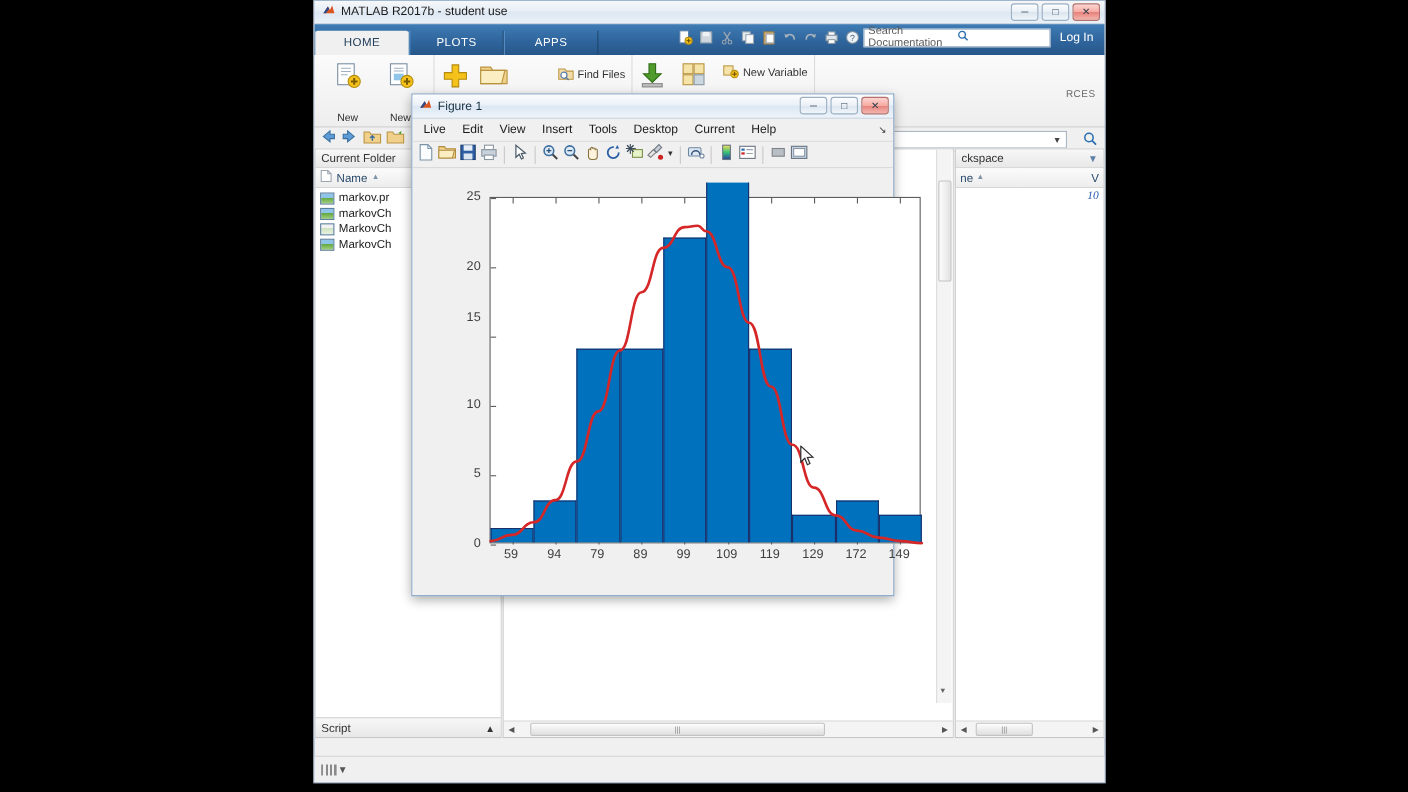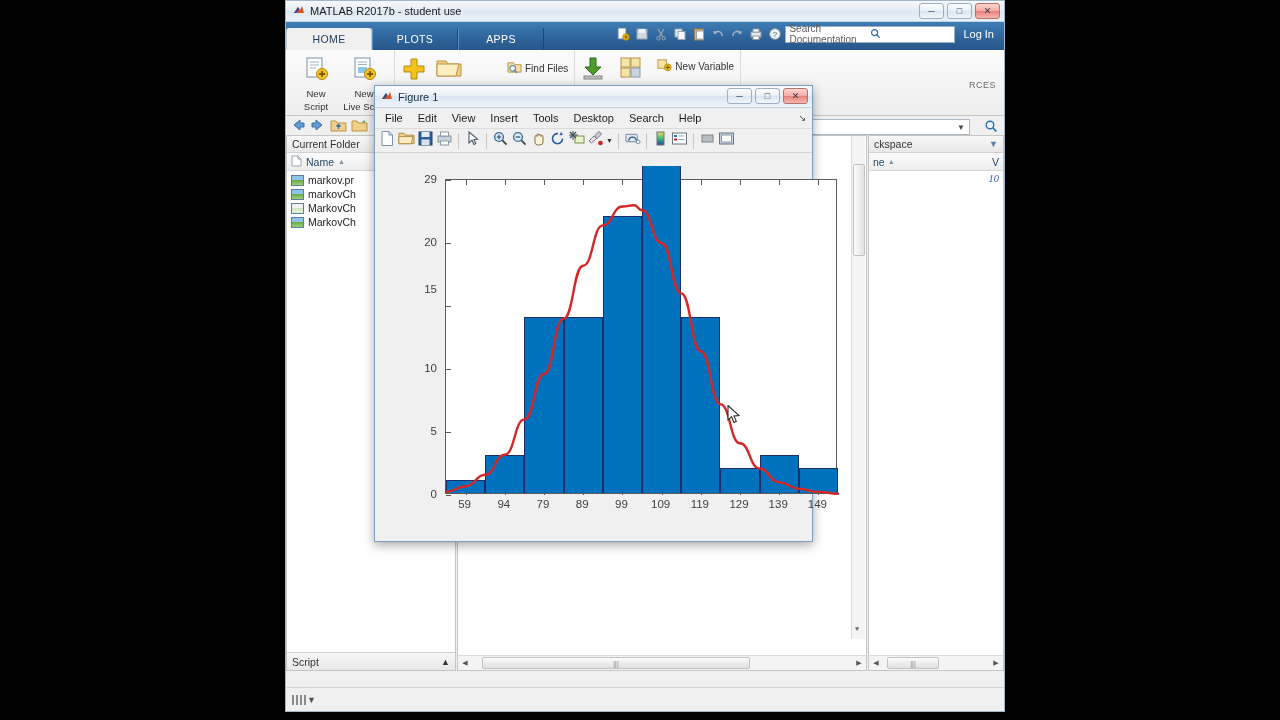--- a/index.html
+++ b/index.html
@@ -58,21 +58,21 @@
   #search-doc span { flex: 1; }
   #login-btn { font-size: 11px; color: #fff; padding: 0 6px; }
 
   
   #ribbon-body {
     height: 66px; background: linear-gradient(to bottom,#fbfbfb 0%,#eeeeee 100%);
     border-bottom: 1px solid #c8c8c8; position: relative; display: flex; align-items: flex-start;
   }
   .rgroup { display: flex; align-items: flex-start; height: 66px; padding: 3px 6px; border-right: 1px solid #dcdcdc; }
   .rbig { width: 48px; display: flex; flex-direction: column; align-items: center; padding-top: 3px; }
-  .rbig .lbl { font-size: 9.5px; color: #333; line-height: 11px; text-align: center; margin-top: 2px; }
+  .rbig .lbl { font-size: 9.5px; color: #333; line-height: 11px; text-align: center; margin-top: 15px; }
   .rsmall { display: flex; align-items: center; gap: 3px; font-size: 10px; color: #333; margin: 2px 0; }
   #resources-lbl { position: absolute; right: 8px; top: 30px; font-size: 9px; color: #6a6a6a; letter-spacing: .5px; }
 
   
   #nav-strip {
     height: 22px; background: #f0f0f0; border-bottom: 1px solid #d4d4d4;
     display: flex; align-items: center; padding: 0 4px; gap: 4px; position: relative;
   }
   #addr-box {
     position: absolute; left: 358px; right: 34px; top: 3px; height: 16px;
@@ -496,27 +496,27 @@
       </span>
       <span id="fig-title-text">Figure 1</span>
       <div class="wbtns">
         <div class="wbtn">─</div>
         <div class="wbtn">□</div>
         <div class="wbtn close">✕</div>
       </div>
     </div>
 
     <div id="fig-menubar">
-      <span class="mitem">File</span>
+      <span class="mitem">Live</span>
       <span class="mitem">Edit</span>
       <span class="mitem">View</span>
       <span class="mitem">Insert</span>
       <span class="mitem">Tools</span>
       <span class="mitem">Desktop</span>
-      <span class="mitem">Search</span>
+      <span class="mitem">Current</span>
       <span class="mitem">Help</span>
       <span id="fig-menu-caret">↘</span>
     </div>
 
     <div id="fig-toolbar">
       <span>
         <svg width="17" height="17" viewBox="0 0 17 17">
             <path d="M3 1.5h7l3.5 3.5v10.5H3z" fill="#fbfdff" stroke="#7b93a8"></path>
             <path d="M10 1.5V5h3.5" fill="none" stroke="#7b93a8"></path>
           </svg>
@@ -681,32 +681,32 @@
             <path id="fit-path" fill="none" stroke="#D62728" stroke-width="2.4" stroke-linecap="round" stroke-linejoin="round" d="M0.0 311.9 C9.8 311.9,9.8 306.2,19.6 306.2 C29.4 306.2,29.4 294.8,39.2 294.8 C49.0 294.8,49.0 274.7,58.8 274.7 C68.6 274.7,68.6 239.4,78.4 239.4 C88.2 239.4,88.2 194.0,98.0 194.0 C107.8 194.0,107.8 138.6,117.6 138.6 C127.4 138.6,127.4 85.7,137.2 85.7 C147.0 85.7,147.0 45.4,156.8 45.4 C166.6 45.4,166.6 26.5,176.4 26.5 C182.3 26.5,182.3 25.2,188.2 25.2 C192.1 25.2,192.1 30.2,196.0 30.2 C205.8 30.2,205.8 63.0,215.6 63.0 C225.4 63.0,225.4 113.4,235.2 113.4 C245.0 113.4,245.0 171.4,254.8 171.4 C264.6 171.4,264.6 224.3,274.4 224.3 C284.2 224.3,284.2 263.3,294.0 263.3 C303.8 263.3,303.8 288.5,313.6 288.5 C323.4 288.5,323.4 302.4,333.2 302.4 C343.0 302.4,343.0 308.7,352.8 308.7 C362.6 308.7,362.6 311.9,372.4 311.9 C382.2 311.9,382.2 313.7,392.0 313.7"></path>
           </svg>
         </div>
       </div>
       <div id="ylabels">
           <div class="ytick-lbl" style="top: 341px; left: 34px;">0</div>
           <div class="ytick-lbl" style="top: 278px; left: 34px;">5</div>
           <div class="ytick-lbl" style="top: 215px; left: 34px;">10</div>
           <div class="ytick-lbl" style="top: 136px; left: 34px;">15</div>
           <div class="ytick-lbl" style="top: 89px; left: 34px;">20</div>
-          <div class="ytick-lbl" style="top: 26px; left: 34px;">29</div>
+          <div class="ytick-lbl" style="top: 26px; left: 34px;">25</div>
         </div>
       <div id="xlabels">
           <div class="xtick-lbl" style="left: 89.6px; top: 345px;">59</div>
           <div class="xtick-lbl" style="left: 128.8px; top: 345px;">94</div>
           <div class="xtick-lbl" style="left: 168px; top: 345px;">79</div>
           <div class="xtick-lbl" style="left: 207.2px; top: 345px;">89</div>
           <div class="xtick-lbl" style="left: 246.4px; top: 345px;">99</div>
           <div class="xtick-lbl" style="left: 285.6px; top: 345px;">109</div>
           <div class="xtick-lbl" style="left: 324.8px; top: 345px;">119</div>
           <div class="xtick-lbl" style="left: 364px; top: 345px;">129</div>
-          <div class="xtick-lbl" style="left: 403.2px; top: 345px;">139</div>
+          <div class="xtick-lbl" style="left: 403.2px; top: 345px;">172</div>
           <div class="xtick-lbl" style="left: 442.4px; top: 345px;">149</div>
         </div>
 
       <div id="cursor-arrow" style="position:absolute;left:352px;top:252px;">
         <svg width="14" height="19" viewBox="0 0 14 19">
             <path d="M1 0.5 L1 15 L4.6 11.6 L7 17.5 L9.3 16.4 L7 10.9 L12 10.6 Z" fill="#ffffff" stroke="#2b2b2b" stroke-width="1.1"></path>
           </svg>
       </div>
     </div>
   </div>

